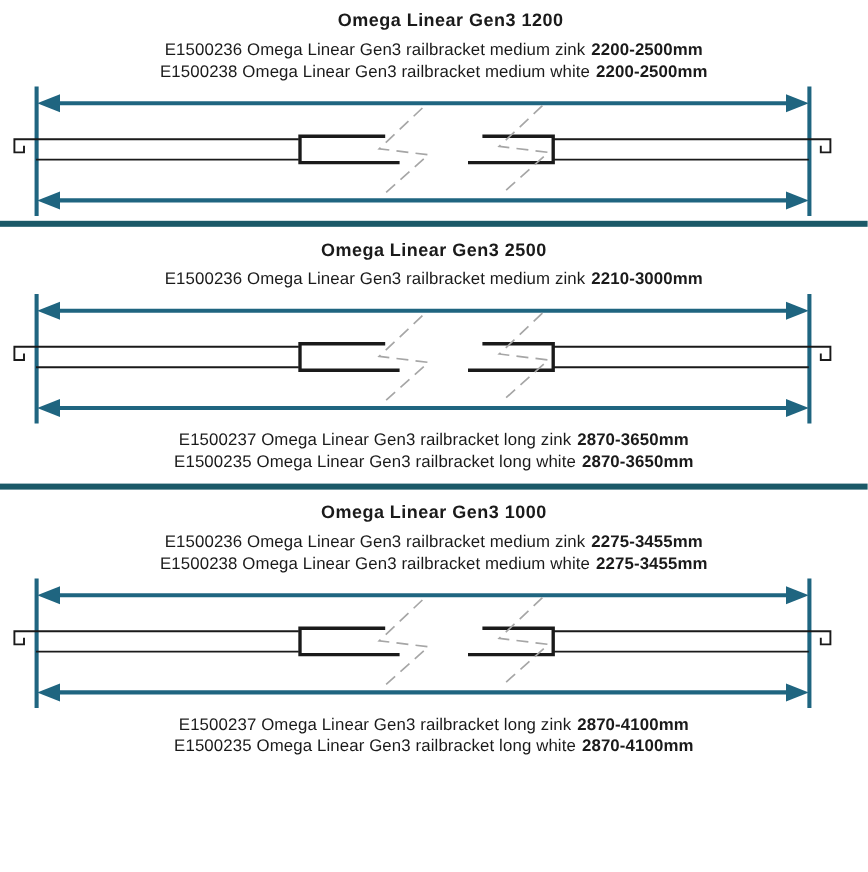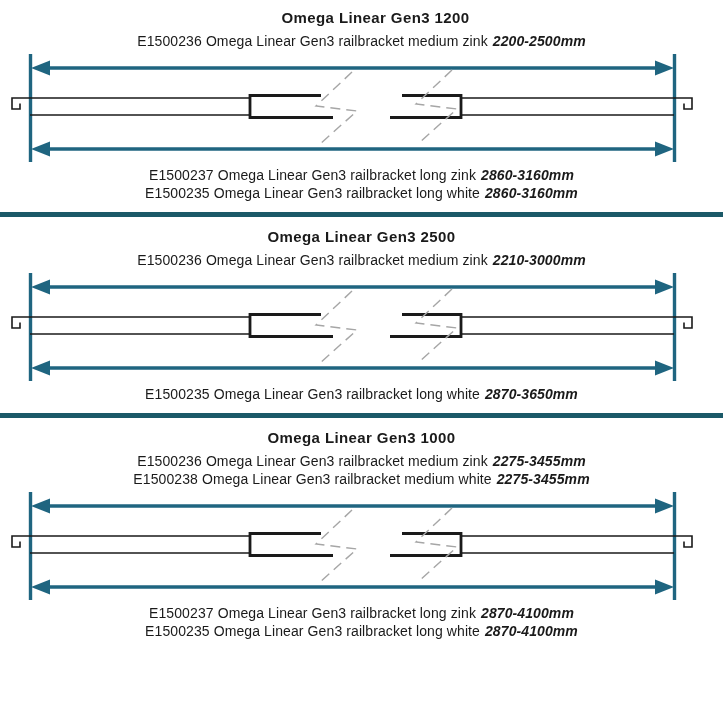--- a/index.html
+++ b/index.html
@@ -19,39 +19,40 @@
   .sec-title{
     font-size:15px;font-weight:bold;letter-spacing:.4px;
     margin:0;padding-top:10px;line-height:20px;
   }
   .section.first .sec-title{padding-top:8px;padding-left:28px;}
   .plines{margin:4px 0 0 0;}
   .pline{
     margin:0;font-size:14px;line-height:18px;letter-spacing:.1px;
     white-space:nowrap;
   }
-  .pline strong{margin-left:5px;font-weight:bold;font-style:italic;}
+  .pline strong{margin-left:5px;font-weight:bold;}
   svg.drawing{display:block;width:723px;height:112px;margin:2px 0 2px 0;}
   .plines.bottom{margin:2px 0 10px 0;}
   .divider{height:5px;width:723px;background:var(--c-divider);}
   
   .dimline{stroke:var(--c-dimension);stroke-width:3.4;fill:none;}
   .dimhead{fill:var(--c-dimension);stroke:none;}
   .extline{stroke:var(--c-dimension);stroke-width:3.4;fill:none;}
   .rail{stroke:var(--c-rail);stroke-width:1.6;fill:none;}
   .sleeve{stroke:var(--c-rail);stroke-width:2.8;fill:#ffffff;}
   .dash{stroke:var(--c-break);stroke-width:1.4;fill:none;stroke-dasharray:10 6;}
 </style>
 </head>
 <body>
 
 <div class="section first">
   <p class="sec-title">Omega Linear Gen3 1200</p>
   <div class="plines top">
     <p class="pline"><span>E1500236 Omega Linear Gen3 railbracket medium zink</span><strong>2200-2500mm</strong></p>
+    <p class="pline"><span>E1500238 Omega Linear Gen3 railbracket medium white</span><strong>2200-2500mm</strong></p>
   </div>
   <svg class="drawing" viewBox="0 0 723 112" aria-hidden="true">
     <line class="extline" x1="30.5" y1="2" x2="30.5" y2="110"></line>
     <line class="extline" x1="674.5" y1="2" x2="674.5" y2="110"></line>
     <g>
       <line class="dimline" x1="44" y1="16" x2="661" y2="16"></line>
       <polygon class="dimhead" points="31,16 50,8.5 50,23.5"></polygon>
       <polygon class="dimhead" points="674,16 655,8.5 655,23.5"></polygon>
     </g>
     <g>
@@ -63,24 +64,20 @@
       <path class="sleeve" d="M402,43.5 H461 V65.5 H390"></path>
       <polyline class="dash" points="352,20 316,54 357,59 320,92"></polyline>
       <polyline class="dash" points="452,18 416,52 457,57 420,90"></polyline>
     </g>
     <g>
       <line class="dimline" x1="44" y1="97" x2="661" y2="97"></line>
       <polygon class="dimhead" points="31,97 50,89.5 50,104.5"></polygon>
       <polygon class="dimhead" points="674,97 655,89.5 655,104.5"></polygon>
     </g>
   </svg>
-  <div class="plines bottom">
-    <p class="pline"><span>E1500237 Omega Linear Gen3 railbracket long zink</span><strong>2860-3160mm</strong></p>
-    <p class="pline"><span>E1500235 Omega Linear Gen3 railbracket long white</span><strong>2860-3160mm</strong></p>
-  </div>
 </div>
 <div class="divider"></div>
 
 <div class="section">
   <p class="sec-title">Omega Linear Gen3 2500</p>
   <div class="plines top">
     <p class="pline"><span>E1500236 Omega Linear Gen3 railbracket medium zink</span><strong>2210-3000mm</strong></p>
   </div>
   <svg class="drawing" viewBox="0 0 723 112" aria-hidden="true">
     <line class="extline" x1="30.5" y1="2" x2="30.5" y2="110"></line>
@@ -100,20 +97,21 @@
       <polyline class="dash" points="352,20 316,54 357,59 320,92"></polyline>
       <polyline class="dash" points="452,18 416,52 457,57 420,90"></polyline>
     </g>
     <g>
       <line class="dimline" x1="44" y1="97" x2="661" y2="97"></line>
       <polygon class="dimhead" points="31,97 50,89.5 50,104.5"></polygon>
       <polygon class="dimhead" points="674,97 655,89.5 655,104.5"></polygon>
     </g>
   </svg>
   <div class="plines bottom">
+    <p class="pline"><span>E1500237 Omega Linear Gen3 railbracket long zink</span><strong>2870-3650mm</strong></p>
     <p class="pline"><span>E1500235 Omega Linear Gen3 railbracket long white</span><strong>2870-3650mm</strong></p>
   </div>
 </div>
 <div class="divider"></div>
 
 <div class="section">
   <p class="sec-title">Omega Linear Gen3 1000</p>
   <div class="plines top">
     <p class="pline"><span>E1500236 Omega Linear Gen3 railbracket medium zink</span><strong>2275-3455mm</strong></p>
     <p class="pline"><span>E1500238 Omega Linear Gen3 railbracket medium white</span><strong>2275-3455mm</strong></p>

